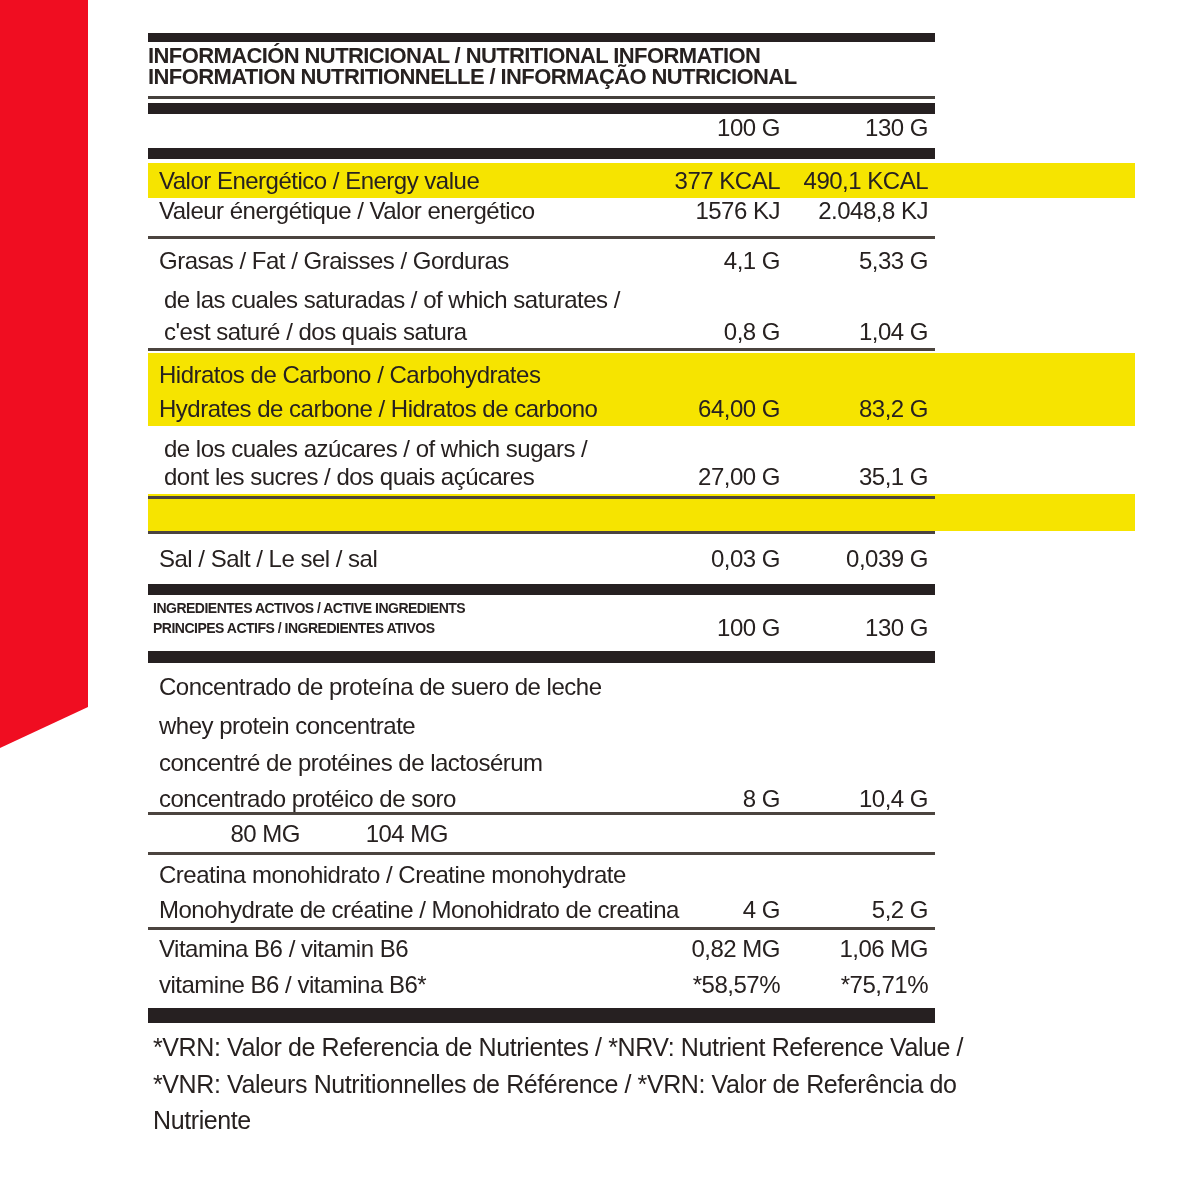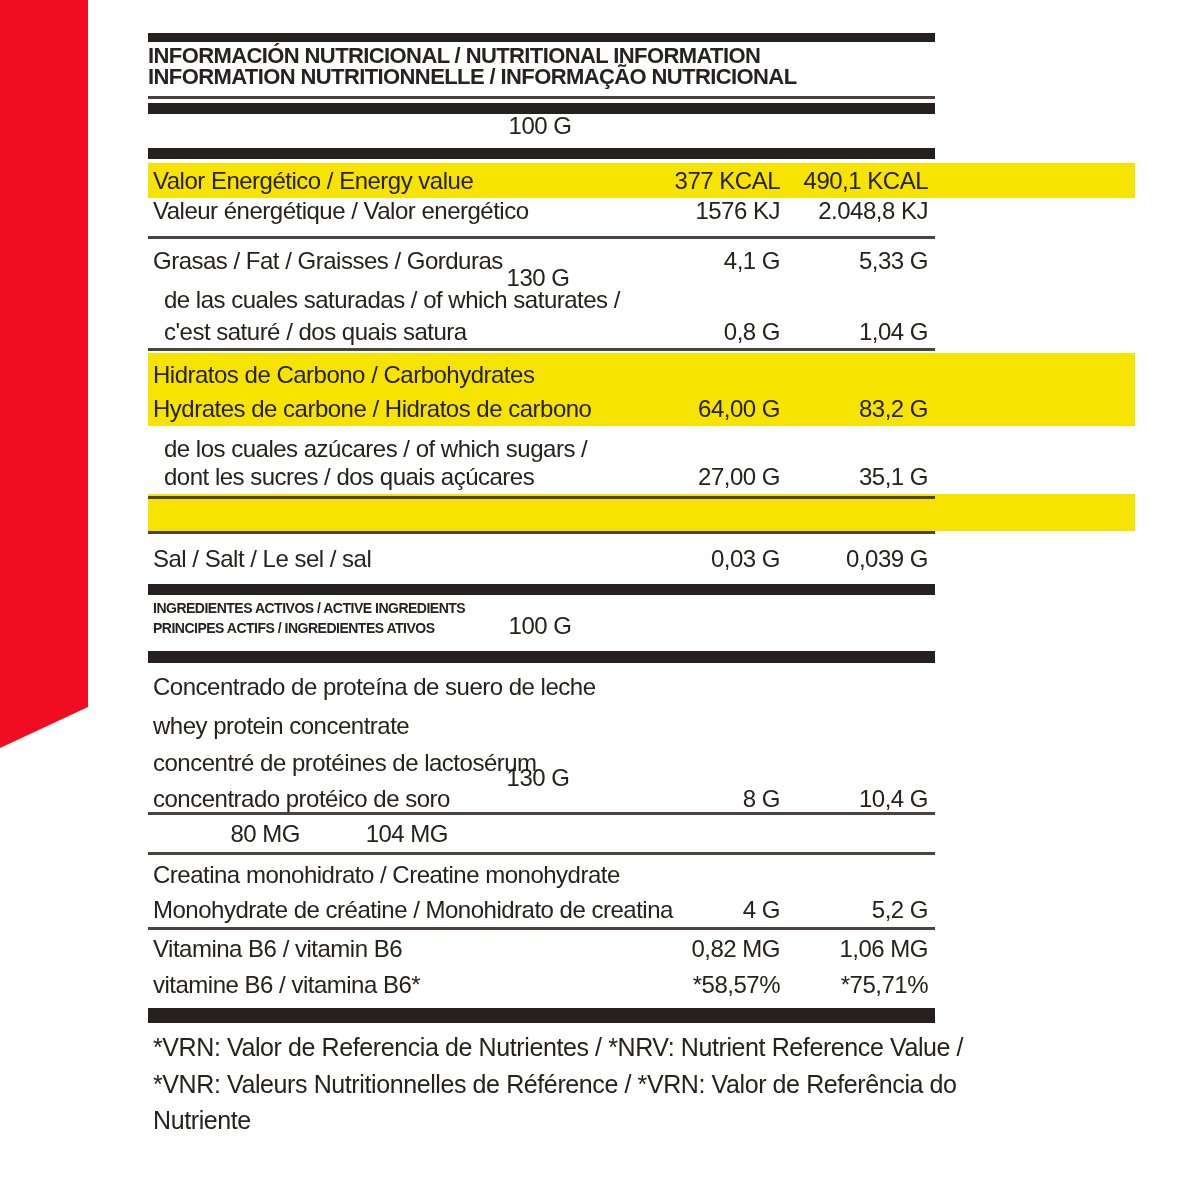--- a/index.html
+++ b/index.html
@@ -33,25 +33,25 @@
   .ai-head{
     position:absolute;left:153px;top:599px;width:650px;z-index:3;
     font-size:14px;font-weight:bold;line-height:19.5px;letter-spacing:-0.5px;white-space:nowrap;
   }
   
   .tbl{position:absolute;left:148px;top:0;width:787px;height:1200px;z-index:3;}
   .row{
     position:absolute;left:0;width:100%;display:flex;align-items:center;
     font-size:24px;letter-spacing:-0.5px;
   }
-  .row .lbl{flex:1 1 auto;min-width:0;padding-left:5px;white-space:nowrap;overflow:visible;}
+  .row .lbl{flex:1 1 auto;min-width:0;padding-left:11px;white-space:nowrap;overflow:visible;}
   .row .v1{flex:0 0 152px;text-align:right;padding-right:3px;white-space:nowrap;}
   .row .v2{flex:0 0 145px;text-align:right;padding-right:7px;white-space:nowrap;}
   .row.indent .lbl{padding-left:16px;}
-  .row.colhead{font-size:24px;flex-direction:column;}
+  .row.colhead{font-size:24px;}
   
   .footnote{
     position:absolute;left:153px;top:1029px;width:860px;z-index:3;
     font-size:25px;line-height:36.5px;letter-spacing:-0.4px;white-space:nowrap;
   }
 </style>
 </head>
 <body>
 
 <div class="sheet">

